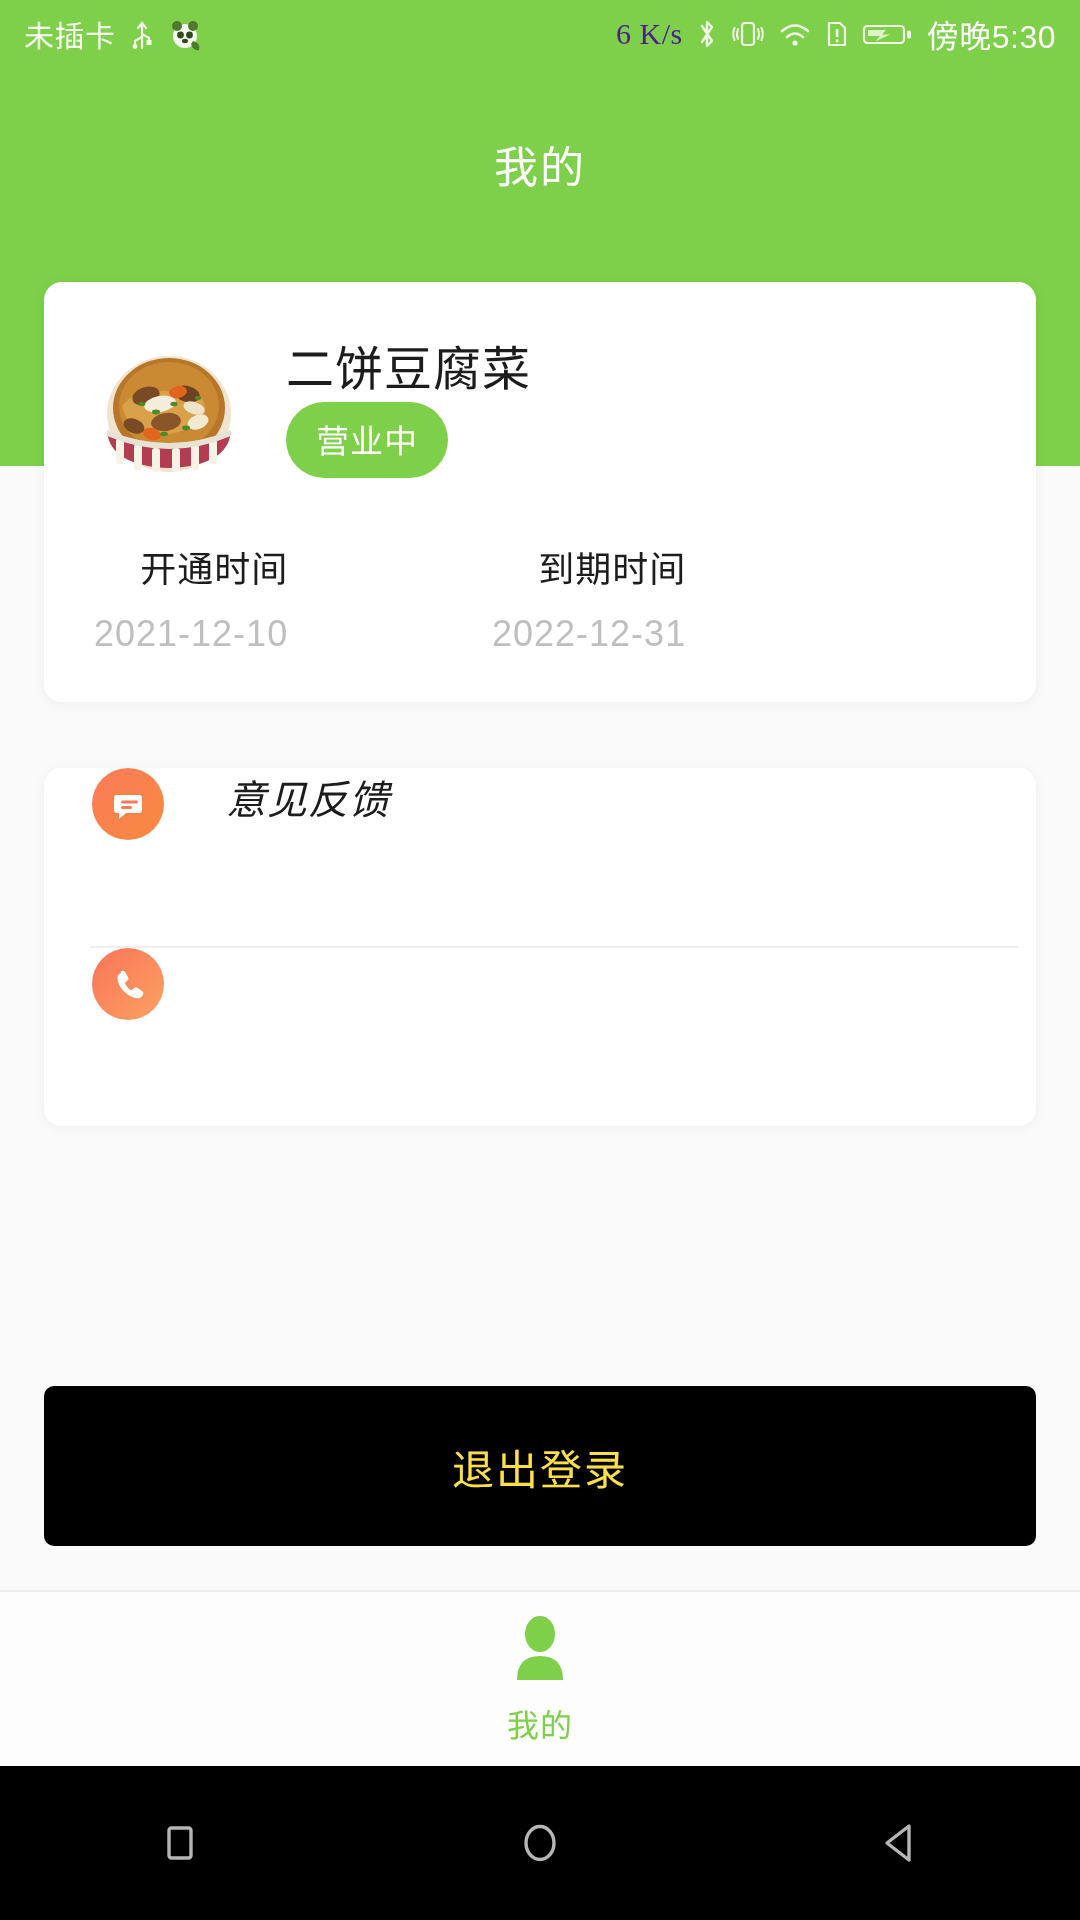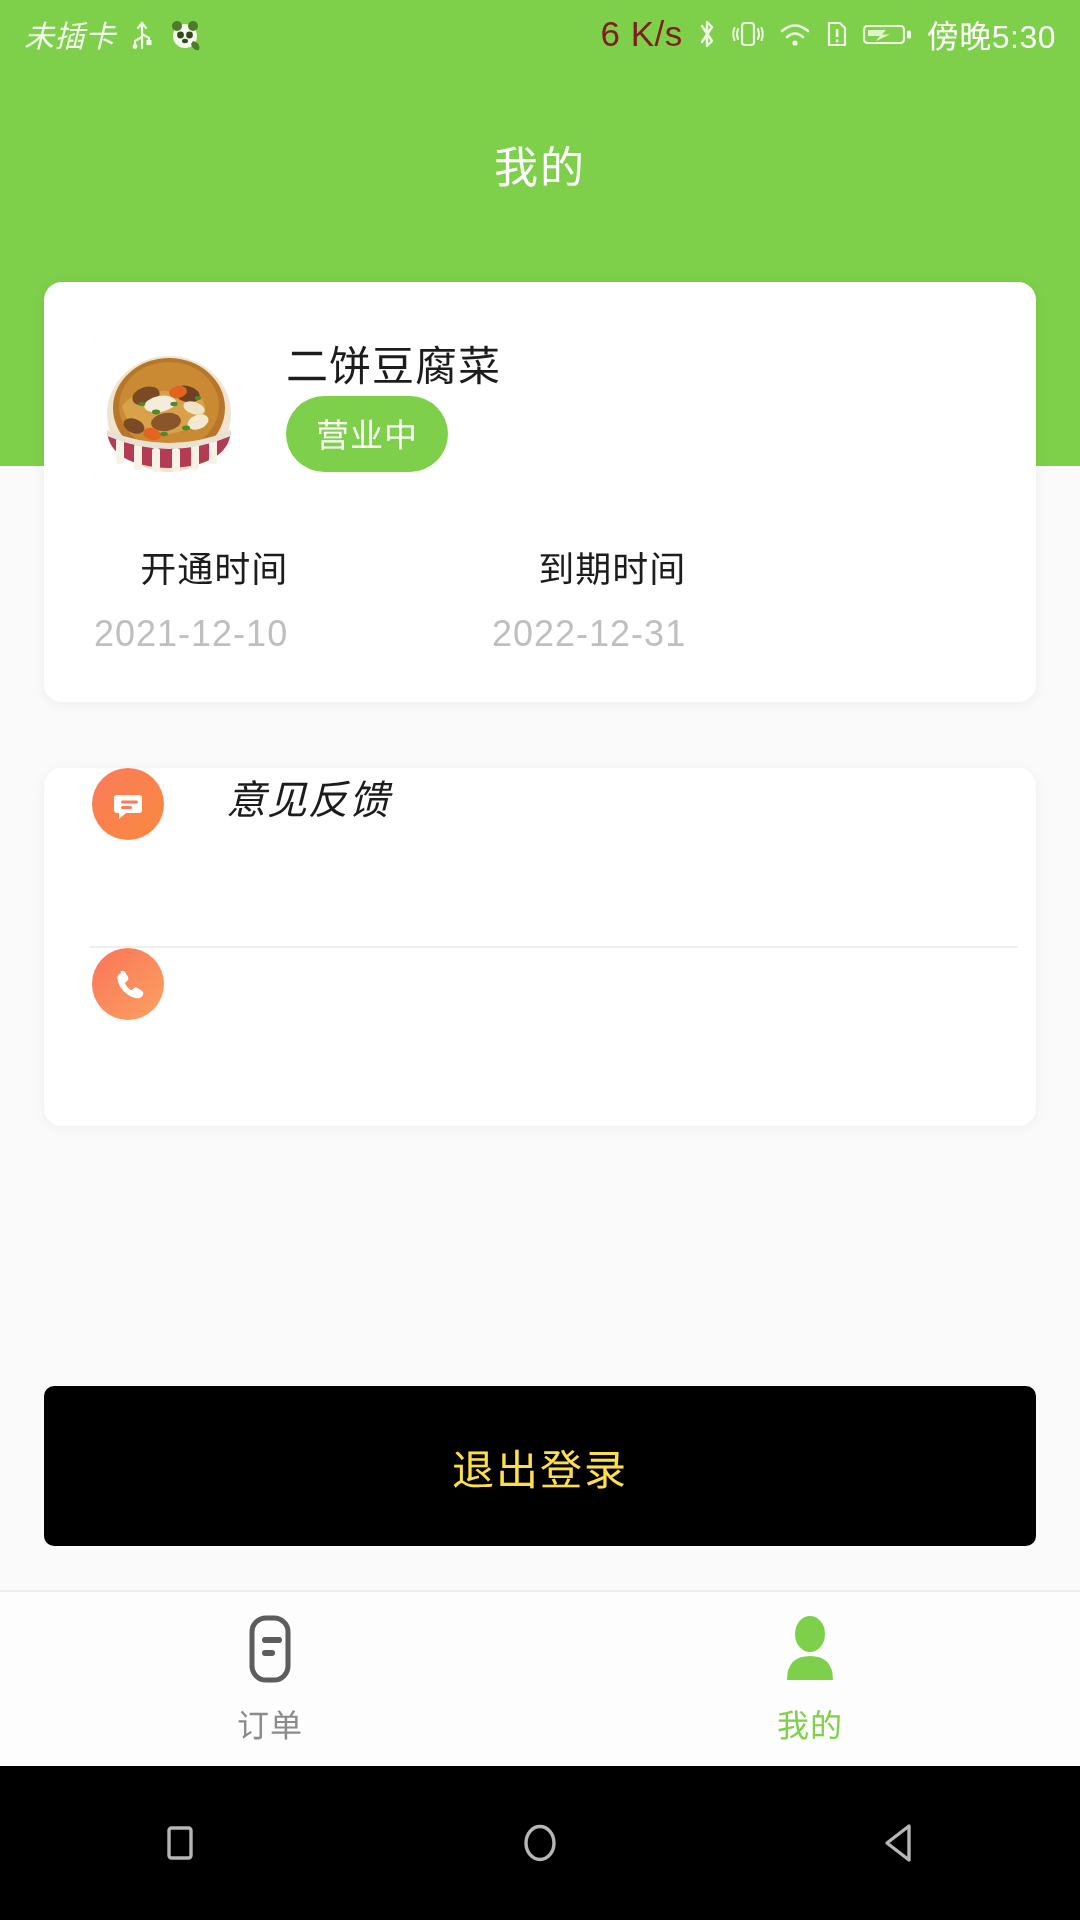--- a/index.html
+++ b/index.html
@@ -12,24 +12,24 @@
   .phone { position:relative; width:1080px; height:1920px; background:#fafafa; }
 
   
   .statusbar {
     position:absolute; top:0; left:0; width:1080px; height:68px;
     background:#7ed04b;
     display:flex; align-items:center; justify-content:space-between;
     padding:0 24px;
     color:#ffffff;
   }
-  .sb-left { display:flex; align-items:center; gap:14px;font-style:italic; }
+  .sb-left { display:flex; align-items:center; gap:14px; }
   .sb-right { display:flex; align-items:center; gap:13px; }
   .sb-text { font-size:30px; letter-spacing:.5px; color:#f4fbee; }
-  .sb-speed { font-size:35px; color:#7f1d1d; letter-spacing:.5px; }
+  .sb-speed { font-size:30px; color:#4c1d95; letter-spacing:.5px;font-family:Liberation Serif, serif; }
   .sb-time { font-size:32px; color:#ffffff; letter-spacing:.5px; }
   .sb-ico { display:inline-flex; align-items:center; justify-content:center; }
 
   
   .header {
     position:absolute; top:0; left:0; width:1080px; height:466px;
     background:#7ed04b;
   }
   .header-title {
     position:absolute; top:132px; left:0; width:1080px;
@@ -43,21 +43,21 @@
     background:#ffffff; border-radius:18px;
     box-shadow:0 2px 14px rgba(0,0,0,.06);
   }
   .shop-row { position:absolute; top:52px; left:50px; display:flex; align-items:flex-start; }
   .shop-photo {
     width:150px; height:150px; border-radius:12px; overflow:hidden;
     position:relative; background:#f3efe6; flex:0 0 auto;
   }
   .shop-photo svg { display:block; width:150px; height:150px; }
   .shop-info { margin-left:42px; padding-top:12px; }
-  .shop-name { font-size:42px; color:#1c1c1c; letter-spacing:1px; line-height:1; }
+  .shop-name { font-size:48px; color:#1c1c1c; letter-spacing:1px; line-height:1; }
   .badge {
     display:inline-block; margin-top:8px;
     background:#7ed04b; color:#ffffff;
     font-size:33px; letter-spacing:1px;
     border-radius:40px; padding:13px 30px 15px 30px;
   }
   .dates { position:absolute; top:268px; left:50px; width:892px; display:flex; }
   .dates { display:block; }
   .date-item { position:absolute; top:0; }
   .date-item.a { left:0; }
@@ -272,30 +272,20 @@
         <svg width="40" height="40" viewBox="0 0 40 40">
           <path d="M13.5 8 q3.2 -1.2 4.6 1.4 l2.6 4.6 q1 1.9 -0.7 3.3 l-2 1.7 q-0.6 0.6 -0.1 1.6 q1.6 3.3 5 5.6 q1 0.7 1.7 0.1 l1.9 -1.7 q1.6 -1.4 3.4 -0.2 l4.3 2.8 q2.4 1.6 0.9 4.4 q-1.8 3.4 -5.8 3 q-7 -0.8 -12.8 -6.8 q-5.7 -6 -6.2 -12.6 q-0.3 -4 3.2 -5.2 z" fill="#ffffff" transform="translate(-1,-1) scale(1.02)"></path>
         </svg>
       </div>
     </div>
   </div>
 
   <div class="logout">退出登录</div>
 
   <div class="tabbar">
-    <div class="tab">
-      <div class="tab-ico">
-        <svg width="70" height="74" viewBox="0 0 70 74">
-          <rect x="17" y="6" width="36" height="62" rx="14" fill="none" stroke="#5d5d5d" stroke-width="5"></rect>
-          <rect x="27" y="25" width="20" height="6" rx="3" fill="#5d5d5d"></rect>
-          <rect x="27" y="38" width="13" height="6" rx="3" fill="#5d5d5d"></rect>
-        </svg>
-      </div>
-      <div class="tab-label">订单</div>
-    </div>
 
 
     <div class="tab active">
       <div class="tab-ico">
         <svg width="70" height="74" viewBox="0 0 70 74">
           <ellipse cx="35" cy="22" rx="15" ry="18" fill="#7ed04b"></ellipse>
           <path d="M12 68 q0 -24 23 -24 q23 0 23 24 z" fill="#7ed04b"></path>
         </svg>
       </div>
       <div class="tab-label">我的</div>

